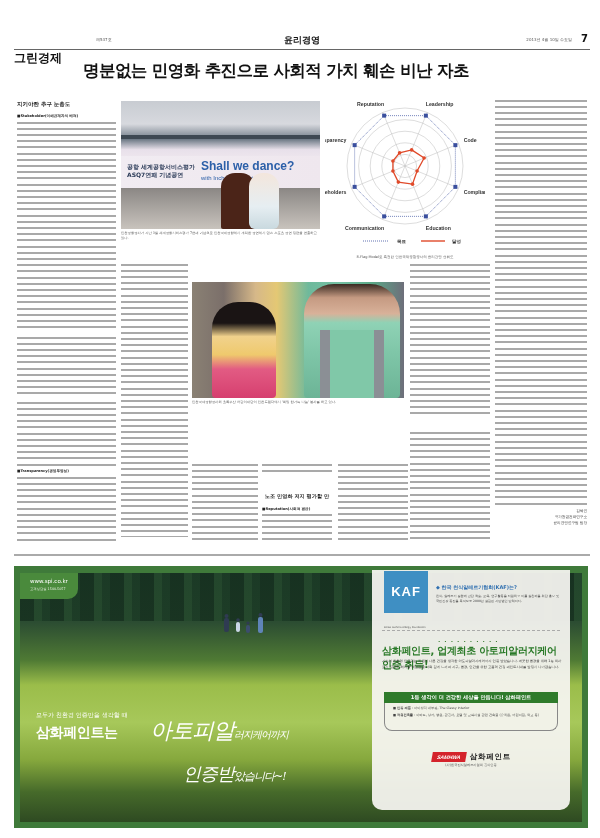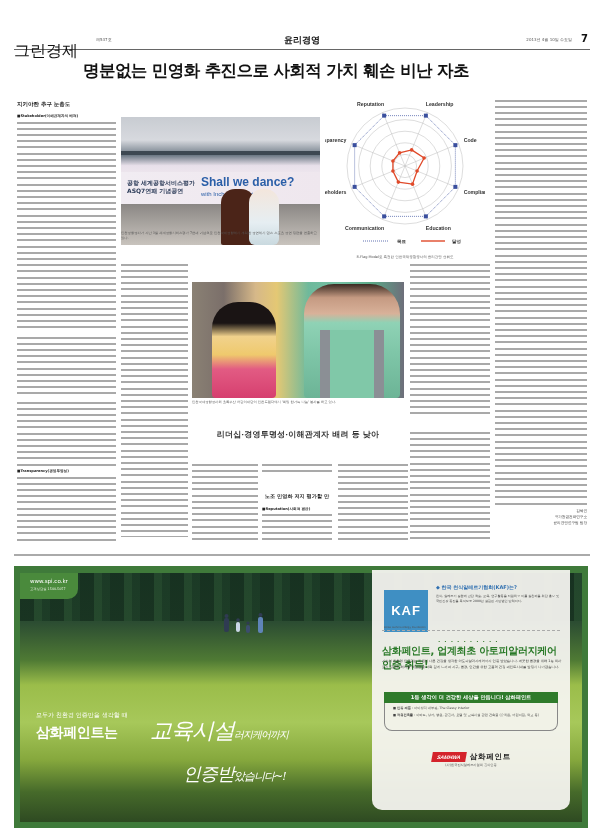--- a/index.html
+++ b/index.html
@@ -1,37 +1,37 @@
 <!DOCTYPE html>
 <html><head>
 <meta charset="utf-8">
 <style>
   * { box-sizing: border-box; margin: 0; padding: 0; }
   html, body { width: 600px; height: 838px; background: #ffffff; overflow: hidden; }
   body { font-family: "DejaVu Sans", "Liberation Sans", sans-serif; color: #222; position: relative; }
 
   .masthead { position: absolute; left: 14px; top: 34px; width: 576px; height: 16px; border-bottom: 1.5px solid #666; }
-  .mh-paper { position: absolute; left: 0; top: 7px; font-size: 16px; font-weight: normal; color: #111; }
+  .mh-paper { position: absolute; left: 0; top: 16px; font-size: 12px; font-weight: bold; color: #111; }
   .mh-issue { position: absolute; left: 82px; top: 3px; font-size: 4px; color: #555; }
   .mh-section { position: absolute; left: 0; width: 100%; top: 0; text-align: center; font-size: 9px; font-weight: bold; color: #111; }
   .mh-date { position: absolute; right: 18px; top: 3px; font-size: 4px; color: #555; }
   .mh-page { position: absolute; right: 2px; top: -1px; font-size: 10px; font-weight: bold; color: #111; }
 
   .headline { position: absolute; left: 0; top: 60px; width: 552px; text-align: center; font-size: 16.5px; font-weight: bold; color: #111; letter-spacing: -0.6px; }
 
   .sub-head { position: absolute; left: 17px; top: 101px; font-size: 5.5px; font-weight: bold; color: #222; }
 
   .col { position: absolute; font-size: 3.6px; line-height: 6.2px; color: #555; text-align: justify; overflow: hidden; }
   .col .lead { color: #222; font-weight: bold; }
   .lines { background-image: repeating-linear-gradient(to bottom, transparent 0, transparent 1.6px, #a9a9a9 1.6px, #a9a9a9 3.6px, transparent 3.6px, transparent 6.2px); }
 
   .photo { position: absolute; overflow: hidden; }
   .photo1 { left: 121px; top: 101px; width: 199px; height: 128px;
     background:
-      linear-gradient(180deg, #c8ccd2 0%, #d7d9de 18%, #6e7a86 30%, #e8e0ea 38%, #f0e9ef 47%, #5a5d64 52%, #8f8b88 70%, #c8c3bd 100%); margin-top: 16px; }
+      linear-gradient(180deg, #c8ccd2 0%, #d7d9de 18%, #6e7a86 30%, #e8e0ea 38%, #f0e9ef 47%, #5a5d64 52%, #8f8b88 70%, #c8c3bd 100%); }
   .p1-rail { position: absolute; left: 0; top: 34px; width: 100%; height: 4px; background: #3d4852; }
   .p1-banner { position: absolute; left: 0; top: 55px; width: 100%; height: 32px; background: linear-gradient(90deg, #f1ecf2 0%, #efe7ee 100%); }
   .p1-ko { position: absolute; left: 6px; top: 62px; font-size: 6px; font-weight: bold; color: #2a3a57; line-height: 8px; }
   .p1-shall { position: absolute; left: 80px; top: 58px; font-size: 12px; font-weight: bold; color: #2b5fa8; font-family: "Liberation Sans", sans-serif; }
   .p1-with { position: absolute; left: 80px; top: 74px; font-size: 6px; color: #2b5fa8; font-family: "Liberation Sans", sans-serif; }
   .p1-man { position: absolute; left: 100px; top: 72px; width: 34px; height: 56px; background: #4b2418; border-radius: 14px 14px 2px 2px; }
   .p1-woman { position: absolute; left: 128px; top: 72px; width: 30px; height: 56px; background: linear-gradient(180deg, #f3e6dc 0%, #e6eef2 60%, #c9d9df 100%); border-radius: 14px 14px 6px 6px; }
   .caption { position: absolute; font-size: 3.3px; line-height: 5px; color: #555; }
 
   .radar { position: absolute; left: 325px; top: 98px; width: 160px; height: 158px; }
@@ -60,21 +60,21 @@
   .ad-phone { position: absolute; left: 10px; top: 14px; font-size: 3.3px; color: #e7f0e0; }
   .ad-family { position: absolute; left: 200px; top: 37px; width: 60px; height: 30px; }
   .ad-slogan-small { position: absolute; left: 36px; top: 711px; font-size: 6px; color: #fff; }
   .ad-slogan-big { position: absolute; left: 36px; top: 724px; font-size: 14px; font-weight: bold; color: #fff; letter-spacing: -0.4px; }
   .ad-script1 { position: absolute; left: 150px; top: 716px; font-family: "DejaVu Serif", serif; font-style: italic; font-size: 22px; color: #fff; letter-spacing: -1px; }
   .ad-script1 .tail { font-size: 10px; }
   .ad-script2 { position: absolute; left: 183px; top: 762px; font-family: "DejaVu Serif", serif; font-style: italic; font-size: 18px; color: #fff; letter-spacing: -1px; }
   .ad-script2 .tail { font-size: 11px; }
 
   .ad-panel { position: absolute; left: 372px; top: 570px; width: 198px; height: 240px; background: rgba(245,244,240,0.94); border-radius: 0 0 10px 10px; }
-  .kaf-logo { position: absolute; left: 12px; top: 20px; width: 44px; height: 42px; background: #3f8fc3; color: #fff; font-family: "Liberation Sans", sans-serif; font-size: 13px; font-weight: bold; text-align: center; line-height: 42px; letter-spacing: 1px; }
+  .kaf-logo { position: absolute; left: 12px; top: 1px; width: 44px; height: 42px; background: #3f8fc3; color: #fff; font-family: "Liberation Sans", sans-serif; font-size: 13px; font-weight: bold; text-align: center; line-height: 42px; letter-spacing: 1px; }
   .kaf-sub { position: absolute; left: 12px; top: 56px; width: 60px; font-size: 2.5px; color: #555; }
   .kaf-q { position: absolute; left: 64px; top: 14px; font-size: 5px; font-weight: bold; color: #2f6fb0; }
   .kaf-desc { position: absolute; left: 64px; top: 24px; width: 124px; font-size: 3.1px; line-height: 5px; color: #444; }
   .kaf-rule { position: absolute; left: 10px; top: 60px; width: 178px; height: 0; border-top: 1px dashed #aaa; }
   .dots { position: absolute; left: 66px; top: 69px; font-size: 4px; color: #3a7a2f; letter-spacing: 4px; }
   .cert-title { position: absolute; left: 10px; top: 74px; width: 180px; font-size: 10px; font-weight: bold; color: #2a7a28; letter-spacing: -0.3px; }
   .cert-body { position: absolute; left: 10px; top: 88px; width: 180px; font-size: 3.3px; line-height: 6px; color: #333; }
   .green-bar { position: absolute; left: 12px; top: 122px; width: 174px; height: 11px; background: #2f7b2b; color: #fff; font-size: 5.2px; font-weight: bold; text-align: center; line-height: 11px; }
   .cert-box { position: absolute; left: 12px; top: 133px; width: 174px; height: 28px; border: 0.8px solid #888; border-top: none; border-radius: 0 0 8px 8px; }
   .cert-row { position: absolute; left: 8px; font-size: 3.2px; line-height: 5px; color: #444; width: 162px; }
@@ -193,21 +193,20 @@
 </div>
 
 <div class="photo photo2">
   <div class="p2-child"></div>
   <div class="p2-man"></div>
   <div class="p2-vest"></div>
 </div>
 <div class="caption" style="left:192px; top:400px; width:212px;">인천국제공항공사와 초록우산 어린이재단이 인천드림터에서 '희망 한가득 나눔' 봉사를 하고 있다.</div>
 
 <div class="deck">
-  <div>리더십·경영투명성·이해관계자 배려 등 낮아</div>
 </div>
 
 <div class="col" style="left:192px; top:462px; width:66px; height:82px;">
   <div class="lines" style="height:80px;"></div>
 </div>
 <div class="col" style="left:262px; top:462px; width:70px; height:82px;">
   <div class="lines" style="height:14px;"></div>
 </div>
 <div class="inline-sub">노조 민영화 저지 평가할 만</div>
 <div class="col" style="left:262px; top:506px; width:70px; height:38px;">
@@ -240,21 +239,21 @@
     </svg>
     <div class="ad-url-box">
       <div class="ad-url">www.spi.co.kr</div>
       <div class="ad-phone">고객상담실 1544-5057</div>
     </div>
   </div>
 </div>
 
 <div class="ad-slogan-small">모두가 친환경 인증만을 생각할 때</div>
 <div class="ad-slogan-big">삼화페인트는</div>
-<div class="ad-script1"><span>교육시설</span><span class="tail">러지케어까지</span></div>
+<div class="ad-script1"><span>아토피알</span><span class="tail">러지케어까지</span></div>
 <div class="ad-script2"><span>인증받</span><span class="tail">았습니다~!</span></div>
 
 <div class="ad-panel">
   <div class="kaf-logo">KAF</div>
   <div class="kaf-sub">Korea Asthma Allergy Foundation</div>
   <div class="kaf-q">◆ 한국 천식알레르기협회(KAF)는?</div>
   <div class="kaf-desc">천식, 알레르기 질환에 관한 학술, 교육, 연구활동을 지원하고 이를 실천해을 위한 홍보 및 국민건강 증진을 목적으로 2000년 설립된 사단법인 단체이다.</div>
   <div class="kaf-rule"></div>
   <div class="dots">••••••••••</div>
   <div class="cert-title">삼화페인트, 업계최초 아토피알러지케어 인증 취득!</div>

